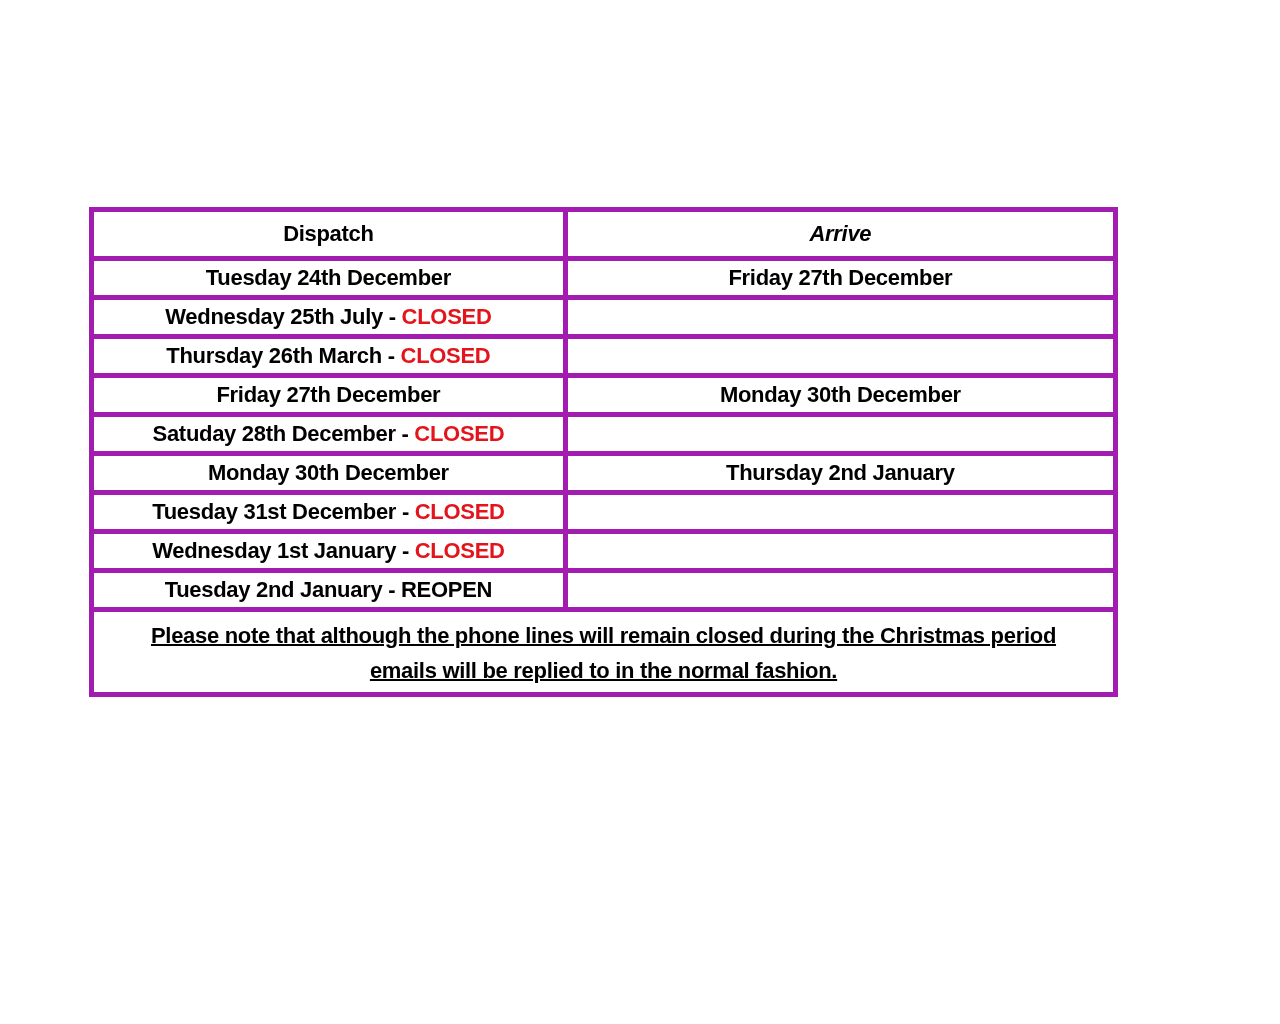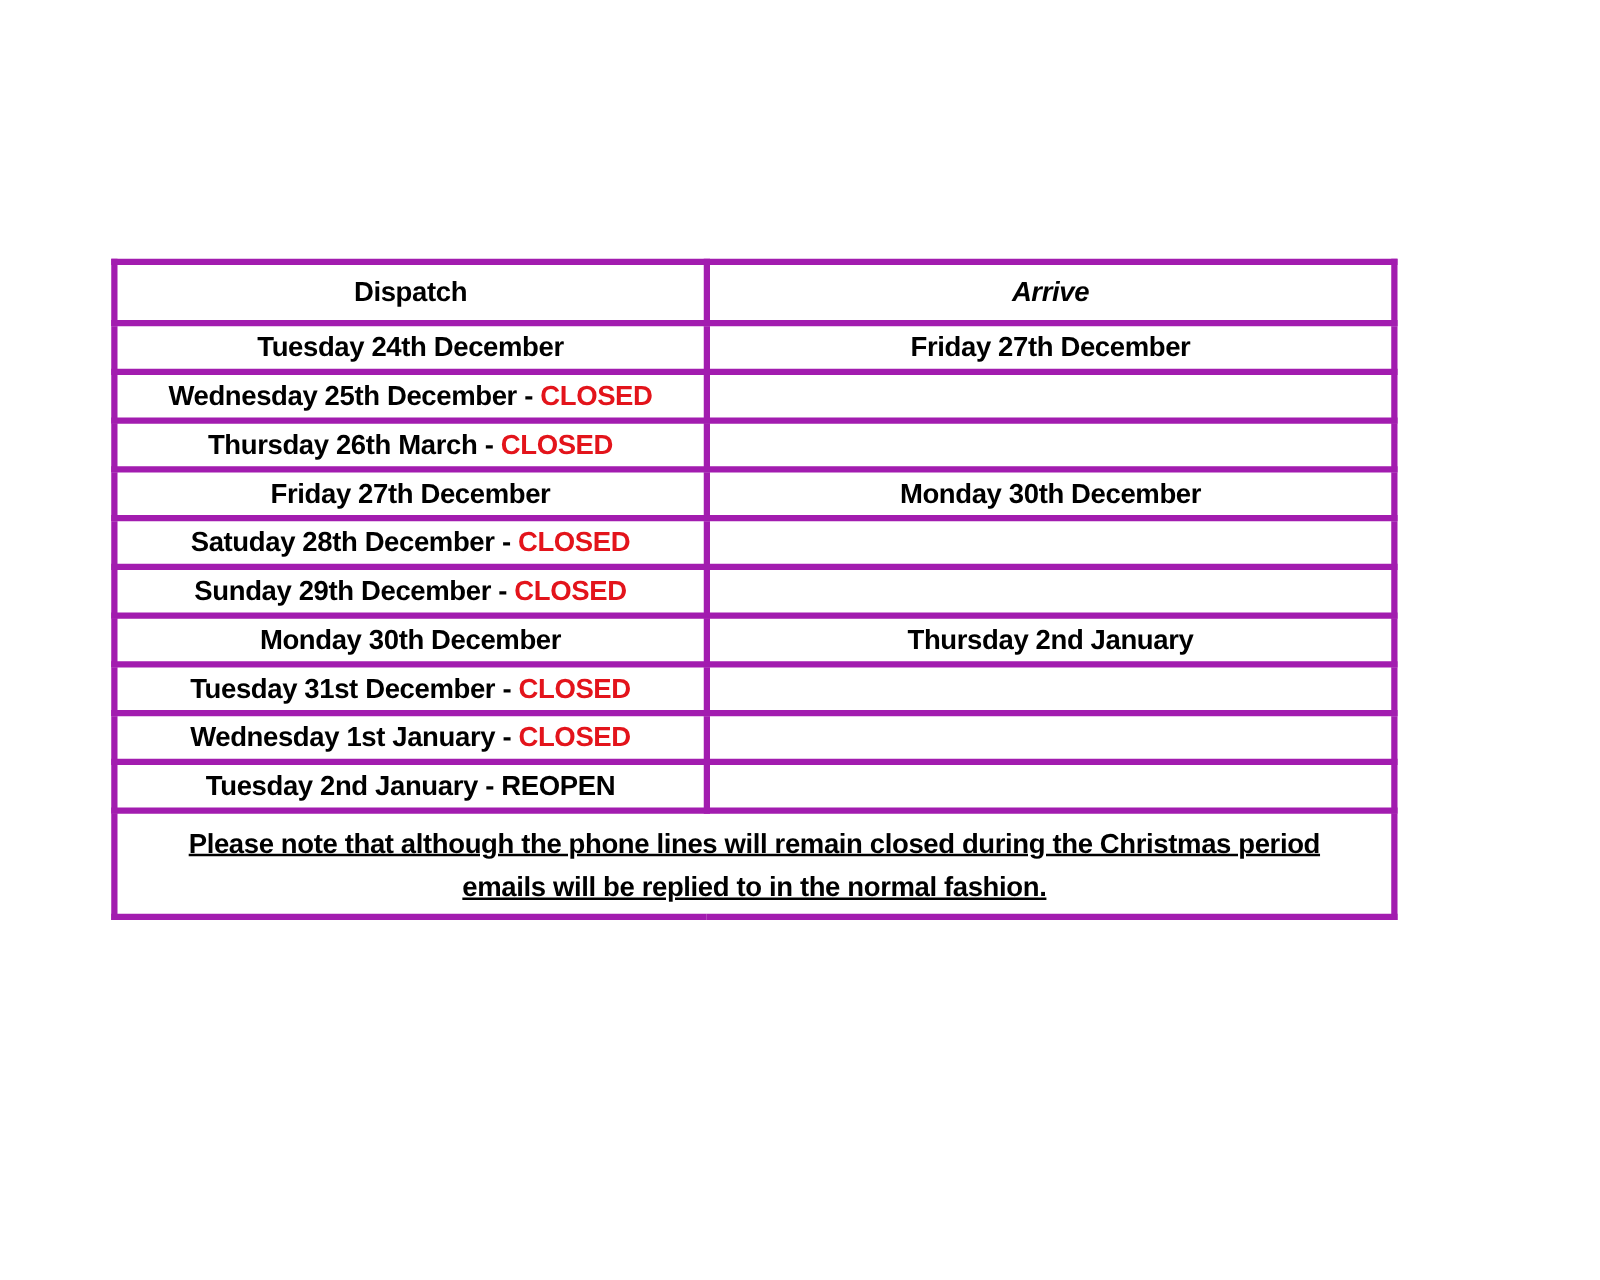--- a/index.html
+++ b/index.html
@@ -45,37 +45,33 @@
       <th class="col-dispatch">Dispatch</th>
       <th class="col-arrive">Arrive</th>
     </tr>
   </thead>
   <tbody id="rows">
       <tr>
         <td><span>Tuesday 24th December</span></td>
         <td>Friday 27th December</td>
       </tr>
       <tr>
-        <td><span>Wednesday 25th December</span><span style="white-space: pre;"> - </span><span class="closed">CLOSED</span></td>
+        <td><span>Wednesday 25th July</span><span style="white-space: pre;"> - </span><span class="closed">CLOSED</span></td>
         <td></td>
       </tr>
       <tr>
         <td><span>Thursday 26th March</span><span style="white-space: pre;"> - </span><span class="closed">CLOSED</span></td>
         <td></td>
       </tr>
       <tr>
         <td><span>Friday 27th December</span></td>
         <td>Monday 30th December</td>
       </tr>
       <tr>
         <td><span>Satuday 28th December</span><span style="white-space: pre;"> - </span><span class="closed">CLOSED</span></td>
-        <td></td>
-      </tr>
-      <tr>
-        <td><span>Sunday 29th December</span><span style="white-space: pre;"> - </span><span class="closed">CLOSED</span></td>
         <td></td>
       </tr>
       <tr>
         <td><span>Monday 30th December</span></td>
         <td>Thursday 2nd January</td>
       </tr>
       <tr>
         <td><span>Tuesday 31st December</span><span style="white-space: pre;"> - </span><span class="closed">CLOSED</span></td>
         <td></td>
       </tr>

